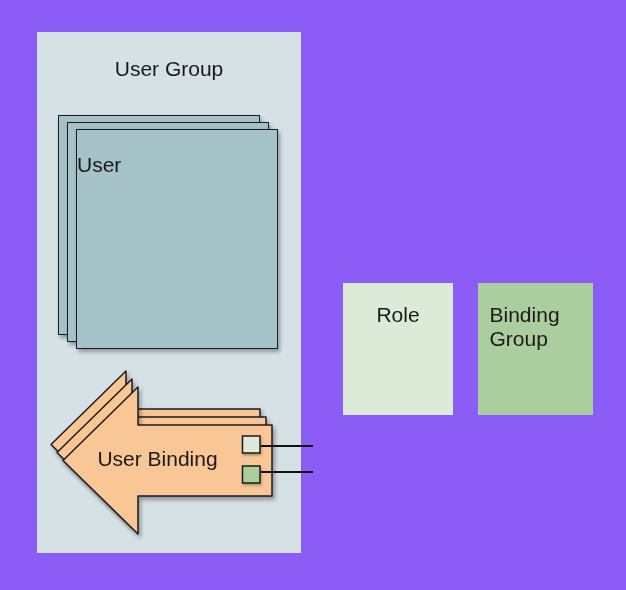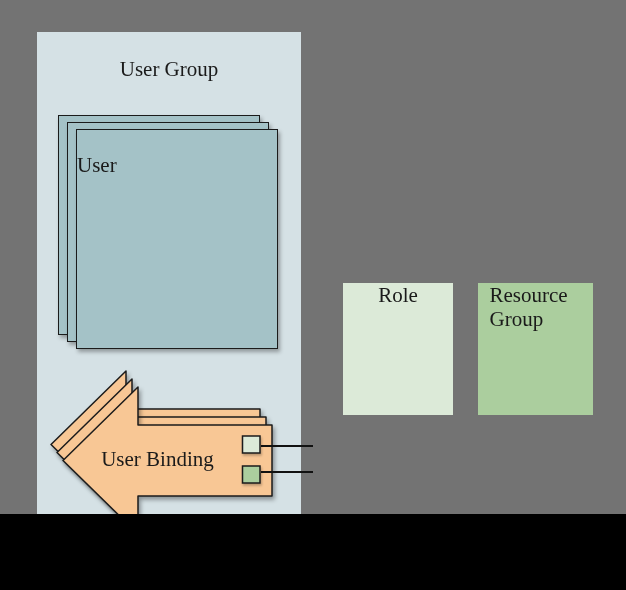--- a/index.html
+++ b/index.html
@@ -1,18 +1,18 @@
 <!DOCTYPE html>
 <html><head>
 <meta charset="utf-8">
 <style>
   html,body { margin:0; padding:0; background:#000; }
   .canvas {
-    position:relative; width:626px; height:514px; background:#737373;
-    font-family:Liberation Serif, serif; color:#1a1a1a; overflow:hidden;
+    position:relative; width:626px; height:590px; background:#8b5cf6;
+    font-family:Liberation Sans, sans-serif; color:#1a1a1a; overflow:hidden;
   }
   .user-group {
     position:absolute; left:37px; top:32px; width:264px; height:521px;
     background:#d5e1e5;
   }
   .ug-label {
     position:absolute; left:0; top:25px; width:100%;
     text-align:center; font-size:21px; line-height:24px;
   }
   .user-sq {
@@ -33,21 +33,21 @@
     filter:drop-shadow(2px 3px 2px rgba(0,0,0,0.35));
   }
   .port-rect { stroke:#1b1b1b; stroke-width:1.5; filter:drop-shadow(1px 2px 1px rgba(0,0,0,0.25)); }
   .connector { stroke:#111111; stroke-width:2; }
   .rb-label {
     position:absolute; left:50px; top:447px; width:215px;
     text-align:center; font-size:21px; line-height:24px;
   }
   .side-box {
     position:absolute; top:283px; height:132px; box-sizing:border-box;
-    display:flex; justify-content:center; align-items:flex-start;
+    padding-top:20px; display:flex; justify-content:center; align-items:flex-start;
     font-size:21px; line-height:24px;
   }
   .role-box { left:343px; width:110px; background:#dcead8; }
   .resource-box { left:478px; width:115px; background:#abce9e; }
   .wrap-label { max-width:92px; text-align:left; }
 </style>
 </head>
 <body>
 
 <div class="canvas">
@@ -78,16 +78,16 @@
     <rect class="port-rect" x="242.5" y="466" width="17.5" height="17" fill="#abce9e"></rect>
   </svg>
 
   <div class="rb-label">User Binding</div>
 
   <div class="side-box role-box">
     <div>Role</div>
   </div>
 
   <div class="side-box resource-box">
-    <div class="wrap-label">Resource Group</div>
+    <div class="wrap-label">Binding Group</div>
   </div>
 
 </div>
 
 </body></html>

